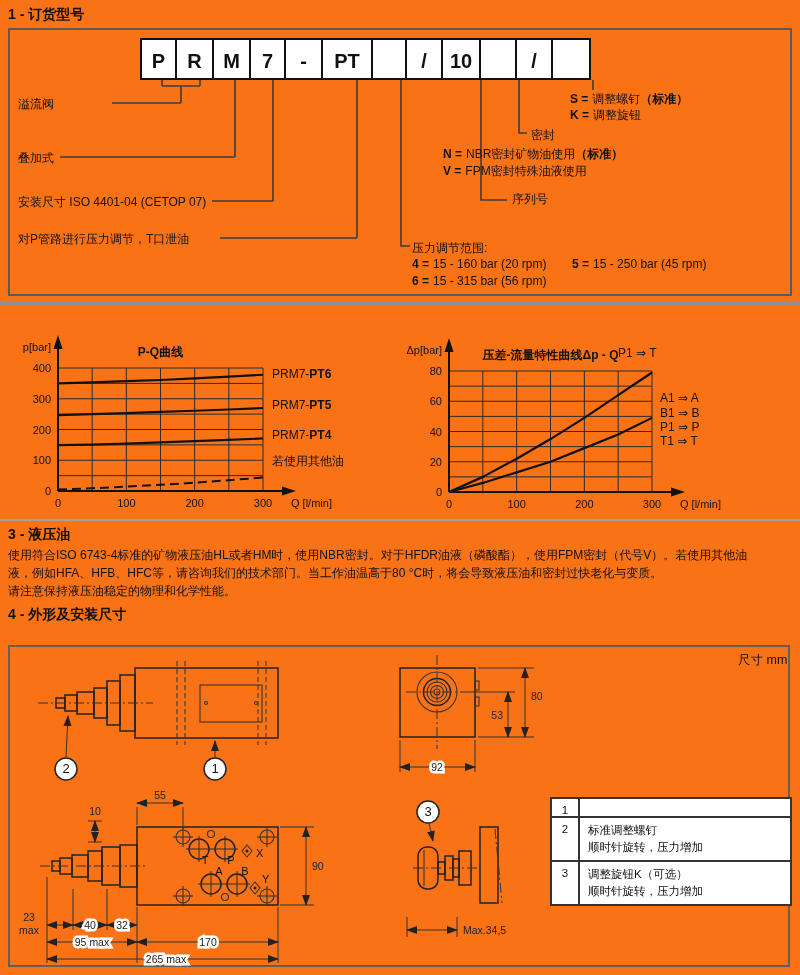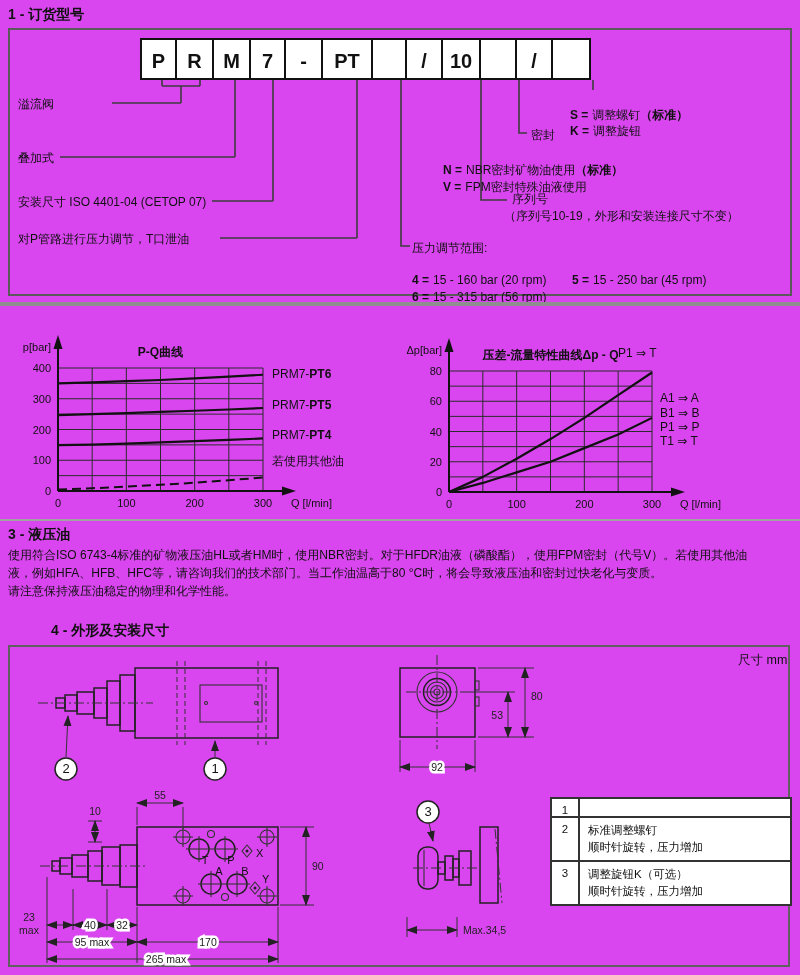--- a/index.html
+++ b/index.html
@@ -1,22 +1,22 @@
 <!DOCTYPE html>
 <html><head>
 <meta charset="utf-8">
 <style>
   html,body{margin:0;padding:0;background:#fff;}
-  .page{position:relative;width:800px;height:975px;background:#d946ef;overflow:hidden;
+  .page{position:relative;width:800px;height:975px;background:#f97316;overflow:hidden;
         font-family:"Liberation Sans","DejaVu Sans",sans-serif;color:#111;}
   .abs{position:absolute;}
   .h{font-weight:bold;font-size:14px;white-space:nowrap;}
   .hsub{font-weight:bold;font-size:11px;margin-left:4px;}
   .lbl{font-size:12px;white-space:nowrap;}
-  .opt{font-size:12px;white-space:nowrap;margin-top:16px;}
+  .opt{font-size:12px;white-space:nowrap;}
   .opt b.k{margin-right:4px;}
   .para{font-size:12px;white-space:nowrap;}
   .sep{background:#8f8f8f;}
   .s1box{border:2px solid #5a5a5a;}
   .s4box{border:2px solid #606060;}
   .cells{display:flex;}
   .cell{border:2px solid #111;margin-left:-2px;height:42px;line-height:42px;text-align:center;
         font-weight:bold;font-size:20px;background:#fff;box-sizing:border-box;}
   .cell:first-child{margin-left:0;}
   .clbl{font-size:12px;white-space:nowrap;}
@@ -88,21 +88,20 @@
   <div class="abs lbl" style="left:18px;top:231px;">对P管路进行压力调节，T口泄油</div>
 
   <div class="abs opt" style="left:570px;top:91px;"><b class="k">S =</b><span>调整螺钉</span><b>（标准）</b></div>
   <div class="abs opt" style="left:570px;top:107px;"><b class="k">K =</b><span>调整旋钮</span><b></b></div>
 
   <div class="abs lbl" style="left:531px;top:127px;">密封</div>
   <div class="abs opt" style="left:443px;top:146px;"><b class="k">N =</b><span>NBR密封矿物油使用</span><b>（标准）</b></div>
   <div class="abs opt" style="left:443px;top:163px;"><b class="k">V =</b><span>FPM密封特殊油液使用</span><b></b></div>
 
   <div class="abs lbl" style="left:512px;top:191px;">序列号</div>
-  <div class="abs lbl" style="left:504px;top:208px;">（序列号10-19，外形和安装连接尺寸不变）</div>
 
   <div class="abs lbl" style="left:412px;top:240px;">压力调节范围:</div>
   <div class="abs opt" style="left:412px;top:257px;"><b class="k">4 =</b><span>15 - 160 bar (20 rpm)</span></div>
   <div class="abs opt" style="left:572px;top:257px;"><b class="k">5 =</b><span>15 - 250 bar (45 rpm)</span></div>
   <div class="abs opt" style="left:412px;top:274px;"><b class="k">6 =</b><span>15 - 315 bar (56 rpm)</span></div>
 
   <div class="abs sep" style="left:0;top:302px;width:800px;height:4px;"></div>
 
 
   <svg id="chart1" class="abs" style="left:8px;top:335px;" width="345" height="180">
@@ -191,21 +190,21 @@
   <div class="abs clbl" style="left:660px;top:420px;">P1 ⇒ P</div>
   <div class="abs clbl" style="left:660px;top:434px;">T1 ⇒ T</div>
 
   <div class="abs sep" style="left:0;top:519px;width:800px;height:2px;background:#a2a2a2;"></div>
 
   <div class="abs h" style="left:8px;top:526px;">3 - 液压油</div>
   <div class="abs para" style="left:8px;top:547px;">使用符合ISO 6743-4标准的矿物液压油HL或者HM时，使用NBR密封。对于HFDR油液（磷酸酯），使用FPM密封（代号V）。若使用其他油</div>
   <div class="abs para" style="left:8px;top:565px;">液，例如HFA、HFB、HFC等，请咨询我们的技术部门。当工作油温高于80 °C时，将会导致液压油和密封过快老化与变质。</div>
   <div class="abs para" style="left:8px;top:583px;">请注意保持液压油稳定的物理和化学性能。</div>
 
-  <div class="abs h" style="left:8px;top:622px;margin-left:43px;">4 - 外形及安装尺寸</div>
+  <div class="abs h" style="left:8px;top:606px;">4 - 外形及安装尺寸</div>
   <div class="abs s4box" style="left:8px;top:645px;width:778px;height:318px;"></div>
 
   <svg class="abs" style="left:8px;top:645px;" width="784" height="322">
     <defs>
       <marker id="me" markerWidth="12" markerHeight="10" refX="10" refY="5" orient="auto" markerUnits="userSpaceOnUse">
           <path d="M0,1 L11,5 L0,9 z" fill="#222"></path>
         </marker>
       <marker id="ms" markerWidth="12" markerHeight="10" refX="1" refY="5" orient="auto" markerUnits="userSpaceOnUse">
           <path d="M11,1 L0,5 L11,9 z" fill="#222"></path>
         </marker>

